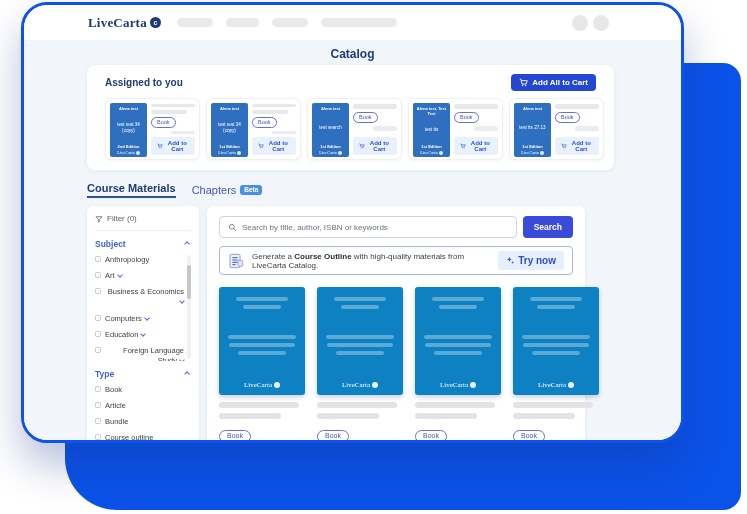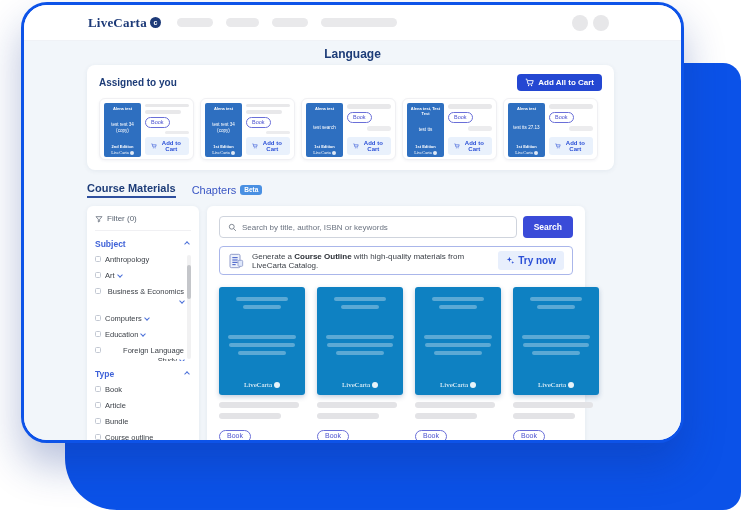--- a/index.html
+++ b/index.html
@@ -26,21 +26,21 @@
   .top-spacer { flex:1; }
   .avatars { display:flex; gap:5px; }
   .avatar { width:16px; height:16px; border-radius:50%; background:#e7e7e9; }
 
   
   .content { position:absolute; top:36px; left:0; right:0; bottom:0; background:#f2f6fa; }
   .catalog-title { text-align:center; color:#1d3c78; font-weight:bold; font-size:12px; margin-top:6px; height:14px; }
 
   
   .assigned { margin:4px 0 0 63px; width:527px; background:#fff; border-radius:8px;
-    box-shadow:0 1px 5px rgba(30,50,100,.07); padding:8px 12px 10px; }
+    box-shadow:0 1px 5px rgba(30,50,100,.07); padding:8px 18px 10px; }
   .assigned-head { display:flex; align-items:center; justify-content:space-between; height:18px; }
   .assigned-title { color:#1d3c78; font-weight:bold; font-size:10px; }
   .btn-primary { display:flex; align-items:center; gap:4px; background:#2447d2; color:#fff;
     font-weight:bold; font-size:8px; border:none; border-radius:4px; padding:4px 8px; cursor:pointer; }
   .acards { display:flex; gap:6px; margin-top:7px; }
   .acard { width:95px; height:62px; background:#fff; border:1px solid #f0f0f3; border-radius:6px;
     box-shadow:0 1px 3px rgba(30,50,100,.06); display:flex; gap:4px; padding:4px; }
   .mini-cover { width:38px; height:54px; background:#2e6fc0; border-radius:2px; color:#fff;
     display:flex; flex-direction:column; padding:3px 2px 2px; text-align:center; }
   .mc-authors { font-size:4px; font-weight:bold; line-height:1.3; }
@@ -131,21 +131,21 @@
       <span class="pill p4"></span>
     </div>
     <div class="top-spacer"></div>
     <div class="avatars">
       <span class="avatar"></span>
       <span class="avatar"></span>
     </div>
   </div>
 
   <div class="content">
-    <div class="catalog-title">Language</div>
+    <div class="catalog-title">Catalog</div>
 
     <div class="assigned">
       <div class="assigned-head">
         <span class="assigned-title">Assigned to you</span>
         <button class="btn-primary">
           <svg width="9" height="9" viewBox="0 0 24 24">
               <path fill="none" stroke="#fff" stroke-width="2.4" d="M2 3h3l3 13h11l3-9H7"></path>
               <circle cx="9.5" cy="20" r="1.8" fill="#fff"></circle>
               <circle cx="17.5" cy="20" r="1.8" fill="#fff"></circle>
             </svg>

